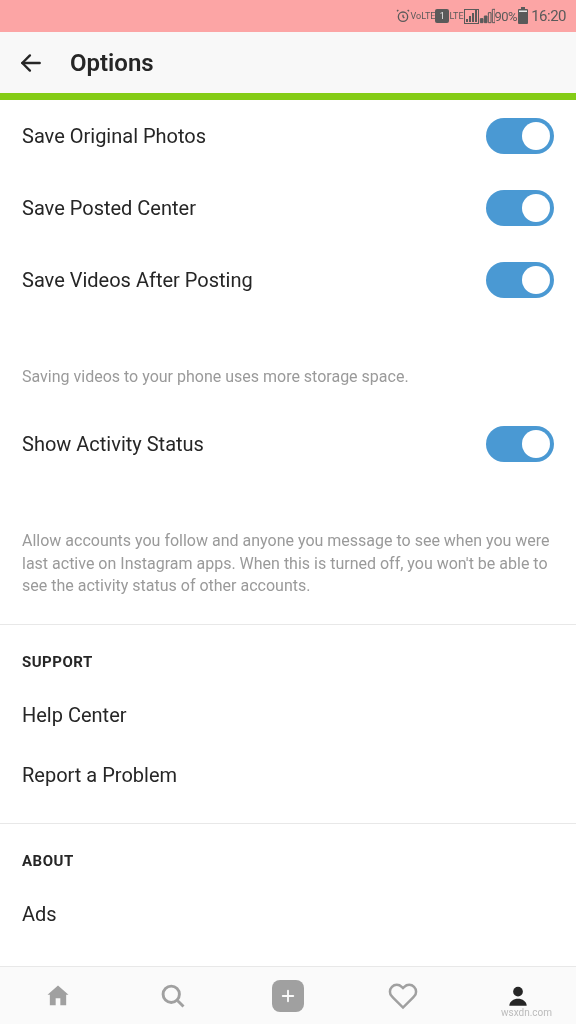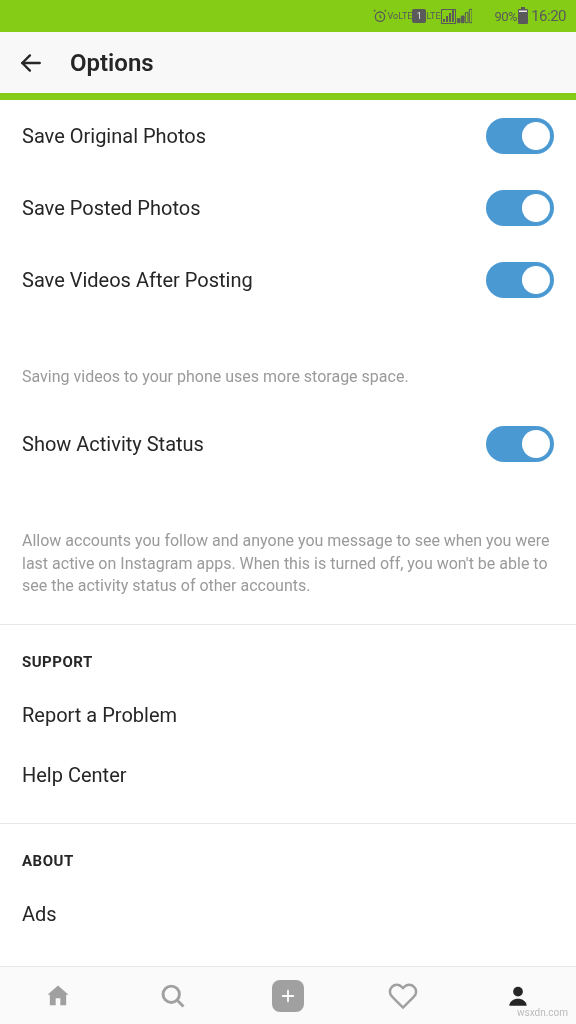--- a/index.html
+++ b/index.html
@@ -7,30 +7,30 @@
       width: 576px;
       height: 1024px;
       font-family: -apple-system, BlinkMacSystemFont, "Segoe UI", Roboto, Helvetica, Arial, sans-serif;
       background: #ffffff;
       display: flex;
       flex-direction: column;
       overflow: hidden;
     }
     .status-bar {
       height: 32px;
-      background: #84cc16;
+      background: #fca5a5;
       display: flex;
       align-items: center;
       justify-content: flex-end;
       padding: 0 10px;
       font-size: 14px;
       color: #5a5a5a;
     }
     .status-bar .sb-icon { display: inline-flex; align-items: center; }
-    .status-bar .sb-text { font-size: 13px; letter-spacing: -0.5px; margin-left: 23px; }
+    .status-bar .sb-text { font-size: 13px; letter-spacing: -0.5px; }
     .status-bar .sb-small { font-size: 9px; line-height: 1; }
     .header {
       height: 68px;
       background: #f8f8f8;
       border-bottom: 7px solid #84cc16;
       display: flex;
       align-items: center;
       padding: 0 18px;
       gap: 26px;
     }
@@ -117,21 +117,21 @@
       height: 36px;
       display: flex;
       align-items: center;
       justify-content: center;
       color: #a0a0a0;
     }
     .nav-item.active { color: #262626; }
     .watermark {
       position: absolute;
       bottom: 6px;
-      right: 8px;
+      right: 24px;
       font-size: 10px;
       color: #bbbbbb;
     }
     .add-box {
       width: 32px;
       height: 32px;
       background: #a0a0a0;
       border-radius: 8px;
       display: flex;
       align-items: center;
@@ -211,21 +211,21 @@
 <div class="content">
 
   <div class="setting-row">
     <span class="setting-label">Save Original Photos</span>
     <div class="toggle">
         <div class="knob"></div>
       </div>
   </div>
 
   <div class="setting-row">
-    <span class="setting-label">Save Posted Photos</span>
+    <span class="setting-label">Save Posted Center</span>
     <div class="toggle">
         <div class="knob"></div>
       </div>
   </div>
 
   <div class="setting-row">
     <span class="setting-label">Save Videos After Posting</span>
     <div class="toggle">
         <div class="knob"></div>
       </div>
@@ -236,22 +236,22 @@
     <span class="setting-label">Show Activity Status</span>
     <div class="toggle">
         <div class="knob"></div>
       </div>
   </div>
   <div class="setting-desc">Allow accounts you follow and anyone you message to see when you were last active on Instagram apps. When this is turned off, you won't be able to see the activity status of other accounts.</div>
 
   <div class="section-divider"></div>
 
   <div class="section-header">SUPPORT</div>
+  <div class="menu-item">Help Center</div>
   <div class="menu-item">Report a Problem</div>
-  <div class="menu-item">Help Center</div>
 
   <div class="section-divider" style="margin-top:18px"></div>
 
   <div class="section-header">ABOUT</div>
   <div class="menu-item">Ads</div>
   <div class="menu-item">Blog</div>
 
 </div>
 
 <div class="bottom-nav">

